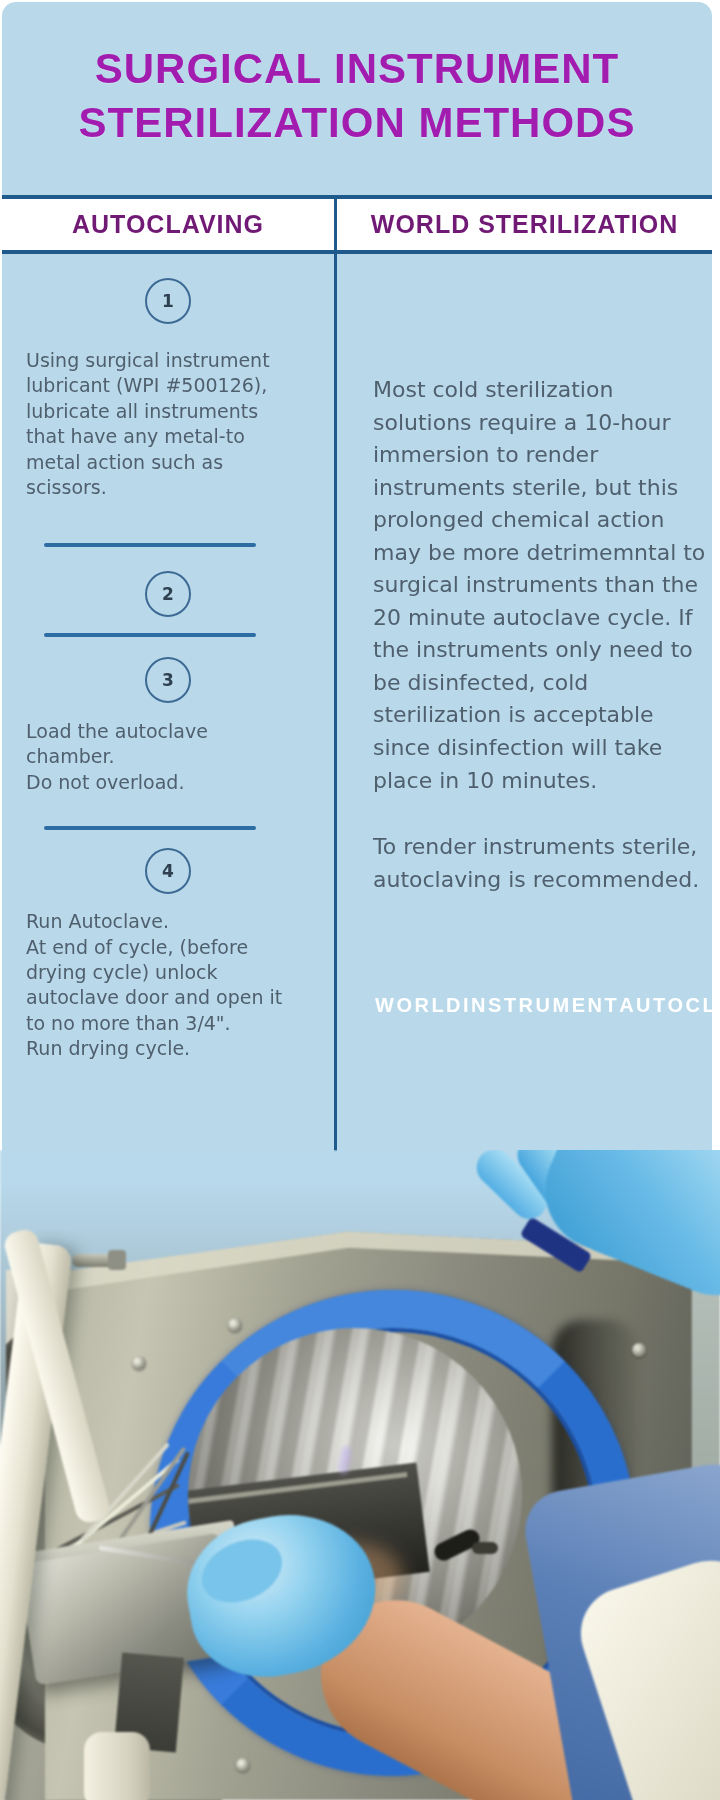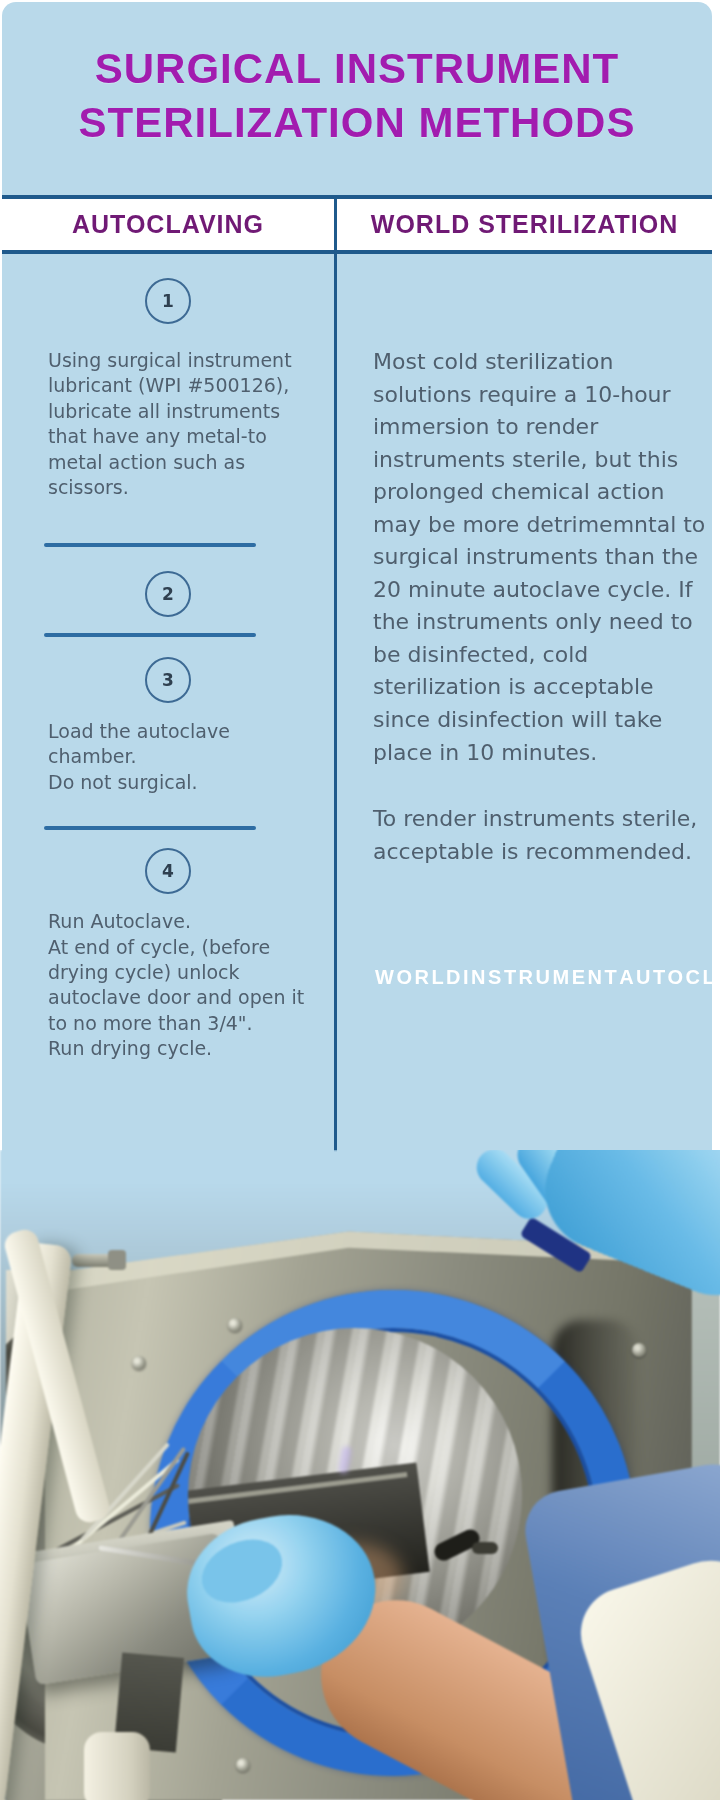--- a/index.html
+++ b/index.html
@@ -24,28 +24,28 @@
 
   
   .vline{position:absolute;left:332px;top:252px;width:3px;height:985px;background:#1f5a8c;}
   .col-left{position:absolute;left:0;top:252px;width:332px;}
   .col-right{position:absolute;left:335px;top:252px;width:375px;}
 
   .step-circle{width:42px;height:42px;border:2.5px solid #3d6a94;border-radius:50%;
                margin:0 auto;display:flex;align-items:center;justify-content:center;
                color:#2f4050;font-weight:bold;font-size:17px;background:transparent;}
   .c1{margin-top:24px;} .c2{margin-top:24px;} .c3{margin-top:20px;} .c4{margin-top:18px;}
-  .step-text{margin:24px 0 0 46px;width:262px;font-size:19px;line-height:1.34;color:#4f5f6e;
+  .step-text{margin:24px 0 0 24px;width:262px;font-size:19px;line-height:1.34;color:#4f5f6e;
              white-space:pre-line;}
   .t2{margin-top:22px;} .t3{margin-top:16px;} .t4{margin-top:15px;}
   .divider{height:4px;width:212px;background:#2e6da3;border-radius:2px;margin:0 0 0 42px;}
   .d1{margin-top:42px;} .d2{margin-top:16px;} .d3{margin-top:31px;}
 
   .para{margin:0 0 0 36px;width:334px;font-size:22px;line-height:1.48;color:#4f5f6e;}
-  .p1{margin-top:92px;} .p2{margin-top:34px;}
+  .p1{margin-top:120px;} .p2{margin-top:34px;}
 
   
   .logo{margin:38px 0 0 22px;display:flex;align-items:center;gap:16px;}
   .logo-name{display:flex;flex-direction:row;font-family:"Liberation Sans",sans-serif;
              font-weight:bold;font-size:20px;letter-spacing:2.5px;line-height:1.25;color:#ffffff;margin-top:47px;}
 
   
   .photo{position:absolute;left:0;top:1150px;width:720px;height:650px;overflow:hidden;}
   .photo .ly{position:absolute;}
   .photo-blur{position:absolute;inset:0;filter:blur(1.3px) saturate(1.05);}
@@ -150,32 +150,32 @@
     <div class="col-left">
       <div class="step-circle c1">1</div>
       <div class="step-text">Using surgical instrument lubricant (WPI #500126), lubricate all instruments that have any metal-to metal action such as scissors.</div>
       <div class="divider d1"></div>
 
       <div class="step-circle c2">2</div>
       <div class="divider d2"></div>
 
       <div class="step-circle c3">3</div>
       <div class="step-text t3">Load the autoclave chamber.
-Do not surgical.</div>
+Do not overload.</div>
       <div class="divider d3"></div>
 
       <div class="step-circle c4">4</div>
       <div class="step-text t4">Run Autoclave.
 At end of cycle, (before drying cycle) unlock autoclave door and open it to no more than 3/4".
 Run drying cycle.</div>
     </div>
 
     <div class="col-right">
       <div class="para p1">Most cold sterilization solutions require a 10-hour immersion to render instruments sterile, but this prolonged chemical action may be more detrimemntal to surgical instruments than the 20 minute autoclave cycle. If the instruments only need to be disinfected, cold sterilization is acceptable since disinfection will take place in 10 minutes.</div>
-      <div class="para p2">To render instruments sterile, acceptable is recommended.</div>
+      <div class="para p2">To render instruments sterile, autoclaving is recommended.</div>
 
       <div class="logo">
         <svg width="150" height="96" viewBox="0 0 160 100">
           <ellipse cx="80" cy="50" rx="74" ry="45" fill="none" stroke="#ffffff" stroke-width="8"></ellipse>
           <path d="M18,34 Q80,4 142,34" fill="none" stroke="#ffffff" stroke-width="7"></path>
           <path d="M18,66 Q80,96 142,66" fill="none" stroke="#ffffff" stroke-width="7"></path>
           <ellipse cx="80" cy="50" rx="61" ry="20" fill="#ffffff"></ellipse>
           <text x="80" y="60" text-anchor="middle" font-family="DejaVu Sans, sans-serif" font-size="30" font-weight="bold" font-style="italic" fill="#b9d9ea">WPI</text>
         </svg>
         <div class="logo-name">

